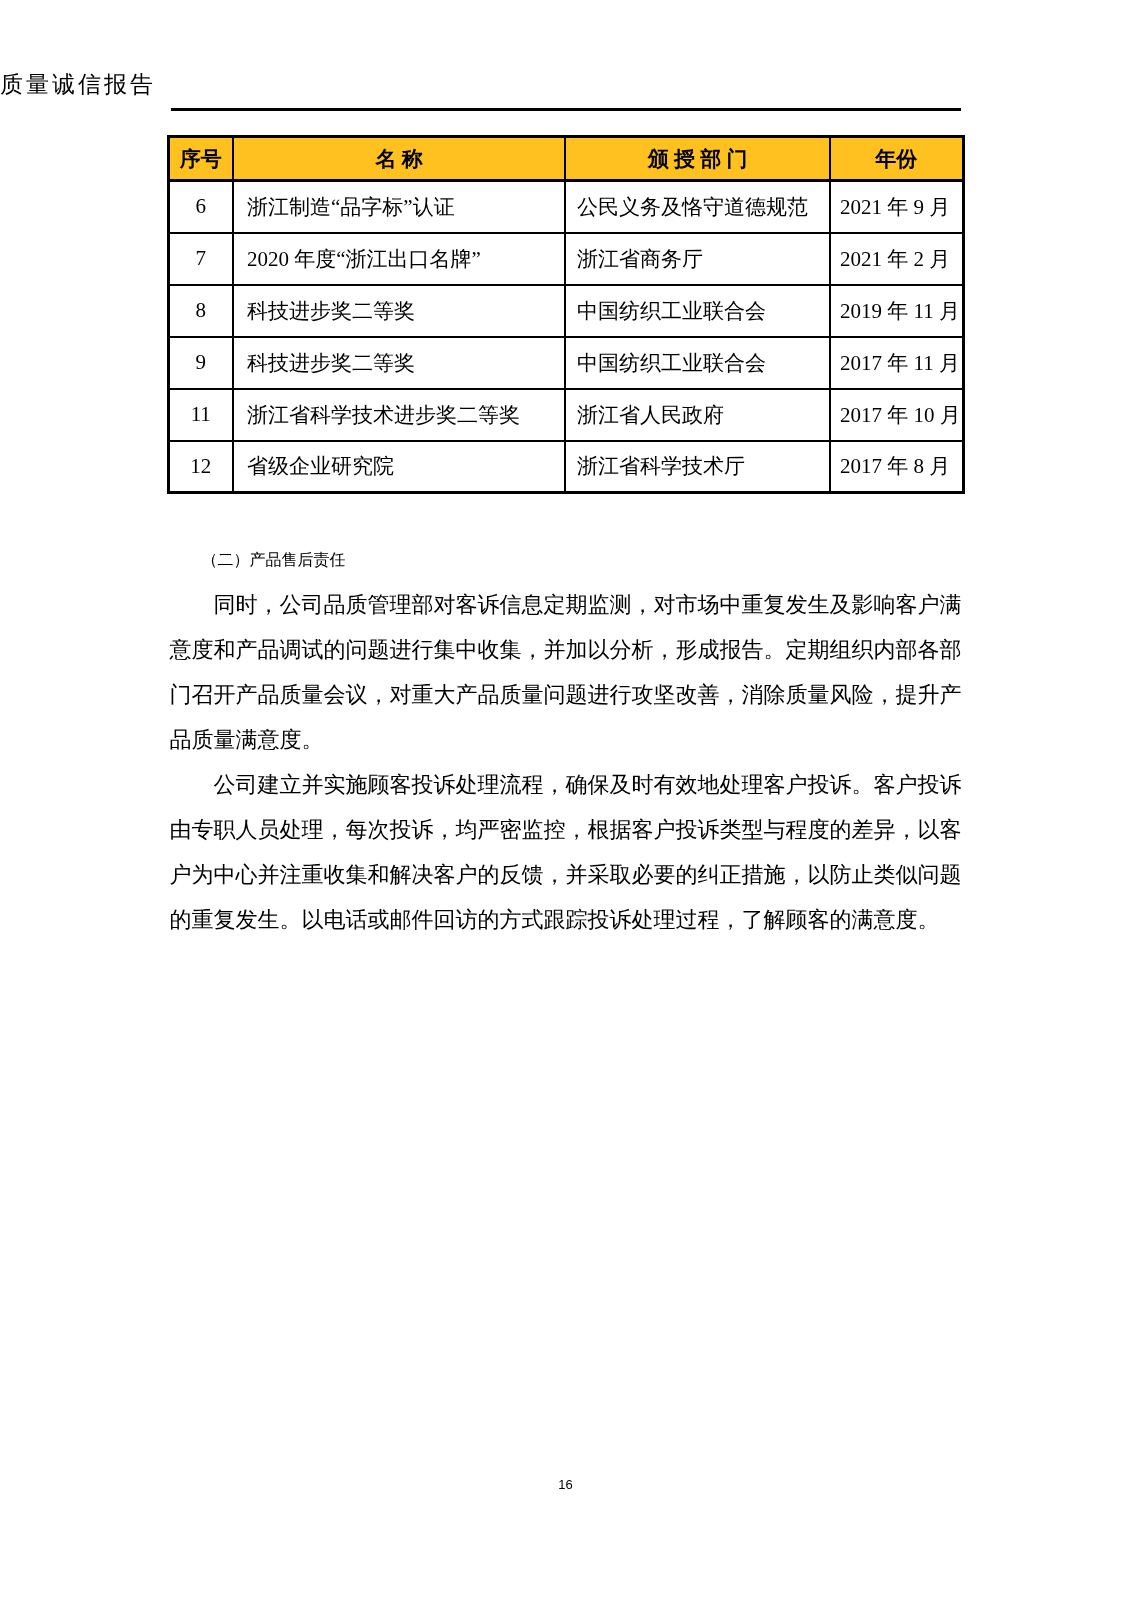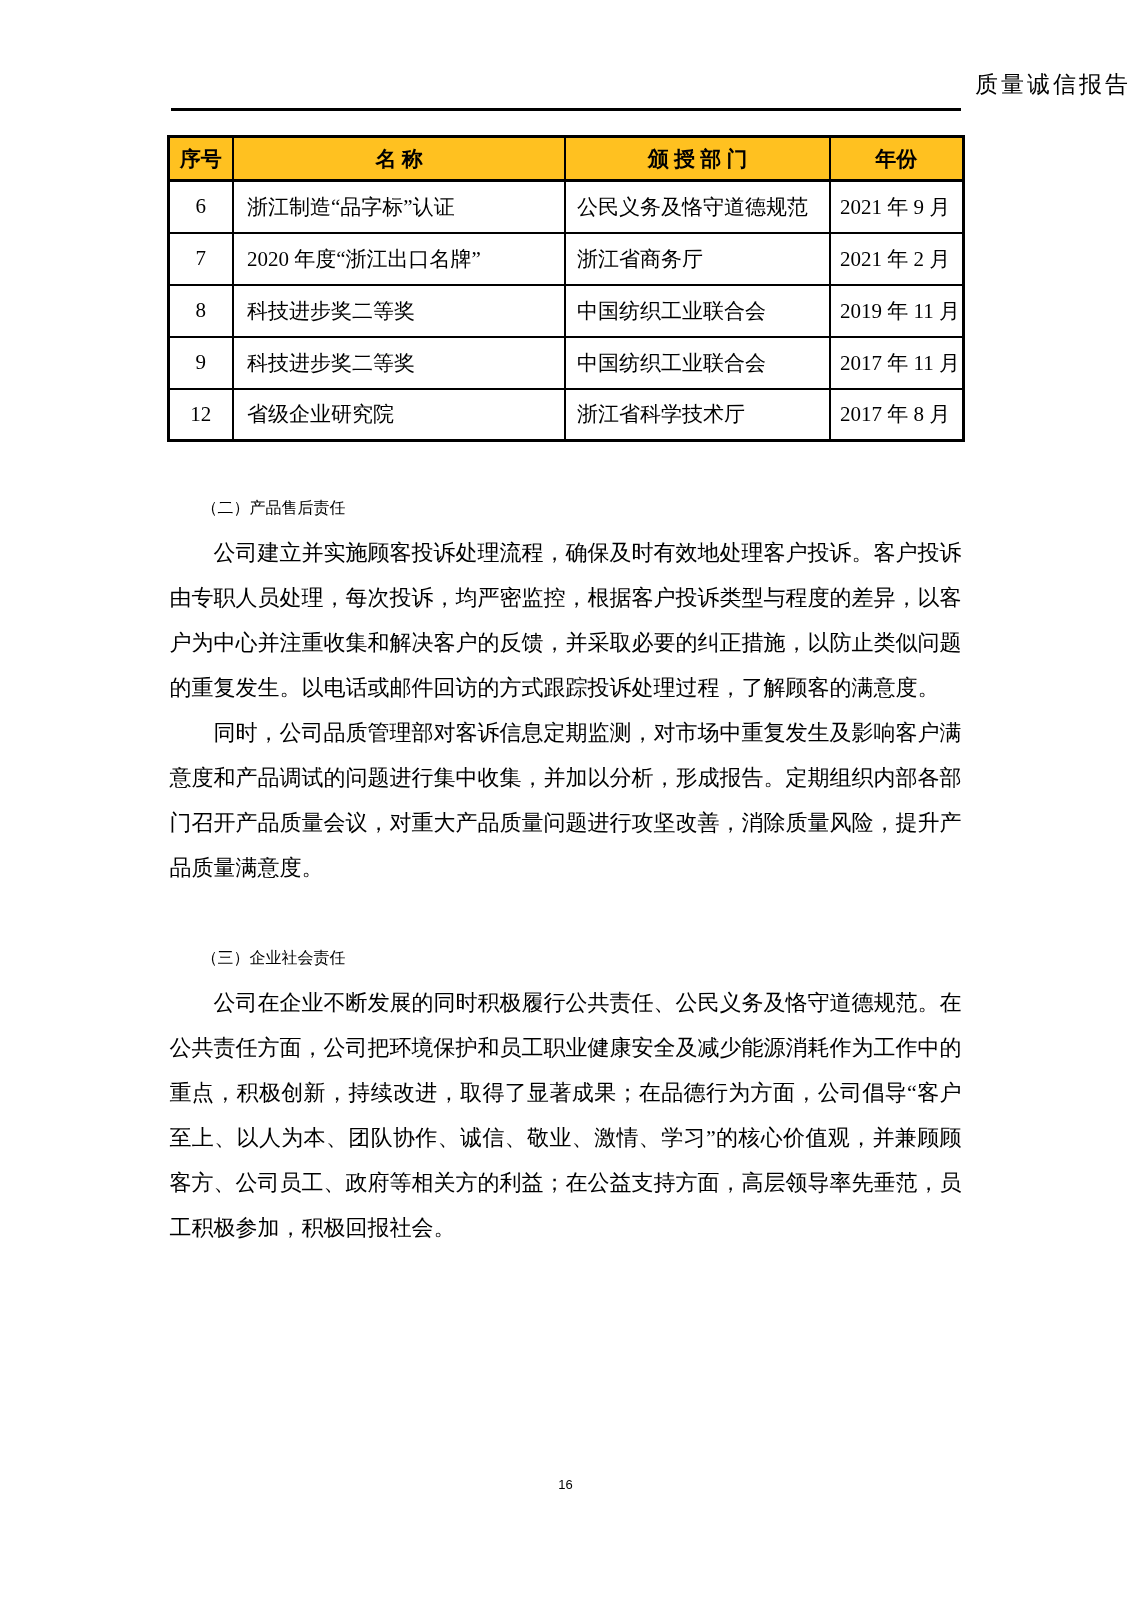--- a/index.html
+++ b/index.html
@@ -11,21 +11,21 @@
     font-family: "Liberation Serif", "DejaVu Serif", serif;
   }
   .page {
     position: relative;
     width: 1131px; height: 1600px;
     overflow: hidden;
   }
   
   .head-title {
     padding-top: 72px;
-    text-align: right;
+    text-align: left;
     font-size: 23px;
     letter-spacing: 3px;
     line-height: 26px;
   }
   .head-rule {
     width: 790px;
     height: 3px;
     background: #000;
     margin: 10px auto 0 auto;
   }
@@ -136,35 +136,37 @@
         <td class="cell-dept">中国纺织工业联合会</td>
         <td class="cell-date">2019 年 11 月</td>
       </tr>
       <tr>
         <td class="cell-no">9</td>
         <td class="cell-name">科技进步奖二等奖</td>
         <td class="cell-dept">中国纺织工业联合会</td>
         <td class="cell-date">2017 年 11 月</td>
       </tr>
       <tr>
+        <td class="cell-no">11</td>
+        <td class="cell-name">浙江省科学技术进步奖二等奖</td>
+        <td class="cell-dept">浙江省人民政府</td>
+        <td class="cell-date">2017 年 10 月</td>
+      </tr>
+      <tr>
         <td class="cell-no">12</td>
         <td class="cell-name">省级企业研究院</td>
         <td class="cell-dept">浙江省科学技术厅</td>
         <td class="cell-date">2017 年 8 月</td>
       </tr>
     </tbody>
   </table>
 
   <div class="content">
     <div class="sec-1">
       <p class="heading">（二）产品售后责任</p>
+      <p class="para">同时，公司品质管理部对客诉信息定期监测，对市场中重复发生及影响客户满意度和产品调试的问题进行集中收集，并加以分析，形成报告。定期组织内部各部门召开产品质量会议，对重大产品质量问题进行攻坚改善，消除质量风险，提升产品质量满意度。</p>
       <p class="para">公司建立并实施顾客投诉处理流程，确保及时有效地处理客户投诉。客户投诉由专职人员处理，每次投诉，均严密监控，根据客户投诉类型与程度的差异，以客户为中心并注重收集和解决客户的反馈，并采取必要的纠正措施，以防止类似问题的重复发生。以电话或邮件回访的方式跟踪投诉处理过程，了解顾客的满意度。</p>
-      <p class="para">同时，公司品质管理部对客诉信息定期监测，对市场中重复发生及影响客户满意度和产品调试的问题进行集中收集，并加以分析，形成报告。定期组织内部各部门召开产品质量会议，对重大产品质量问题进行攻坚改善，消除质量风险，提升产品质量满意度。</p>
-    </div>
-    <div class="sec-2">
-      <p class="heading">（三）企业社会责任</p>
-      <p class="para">公司在企业不断发展的同时积极履行公共责任、公民义务及恪守道德规范。在公共责任方面，公司把环境保护和员工职业健康安全及减少能源消耗作为工作中的重点，积极创新，持续改进，取得了显著成果；在品德行为方面，公司倡导“客户至上、以人为本、团队协作、诚信、敬业、激情、学习”的核心价值观，并兼顾顾客方、公司员工、政府等相关方的利益；在公益支持方面，高层领导率先垂范，员工积极参加，积极回报社会。</p>
     </div>
   </div>
 
   <div class="page-number">16</div>
 
 </div>
 
 </body></html>

